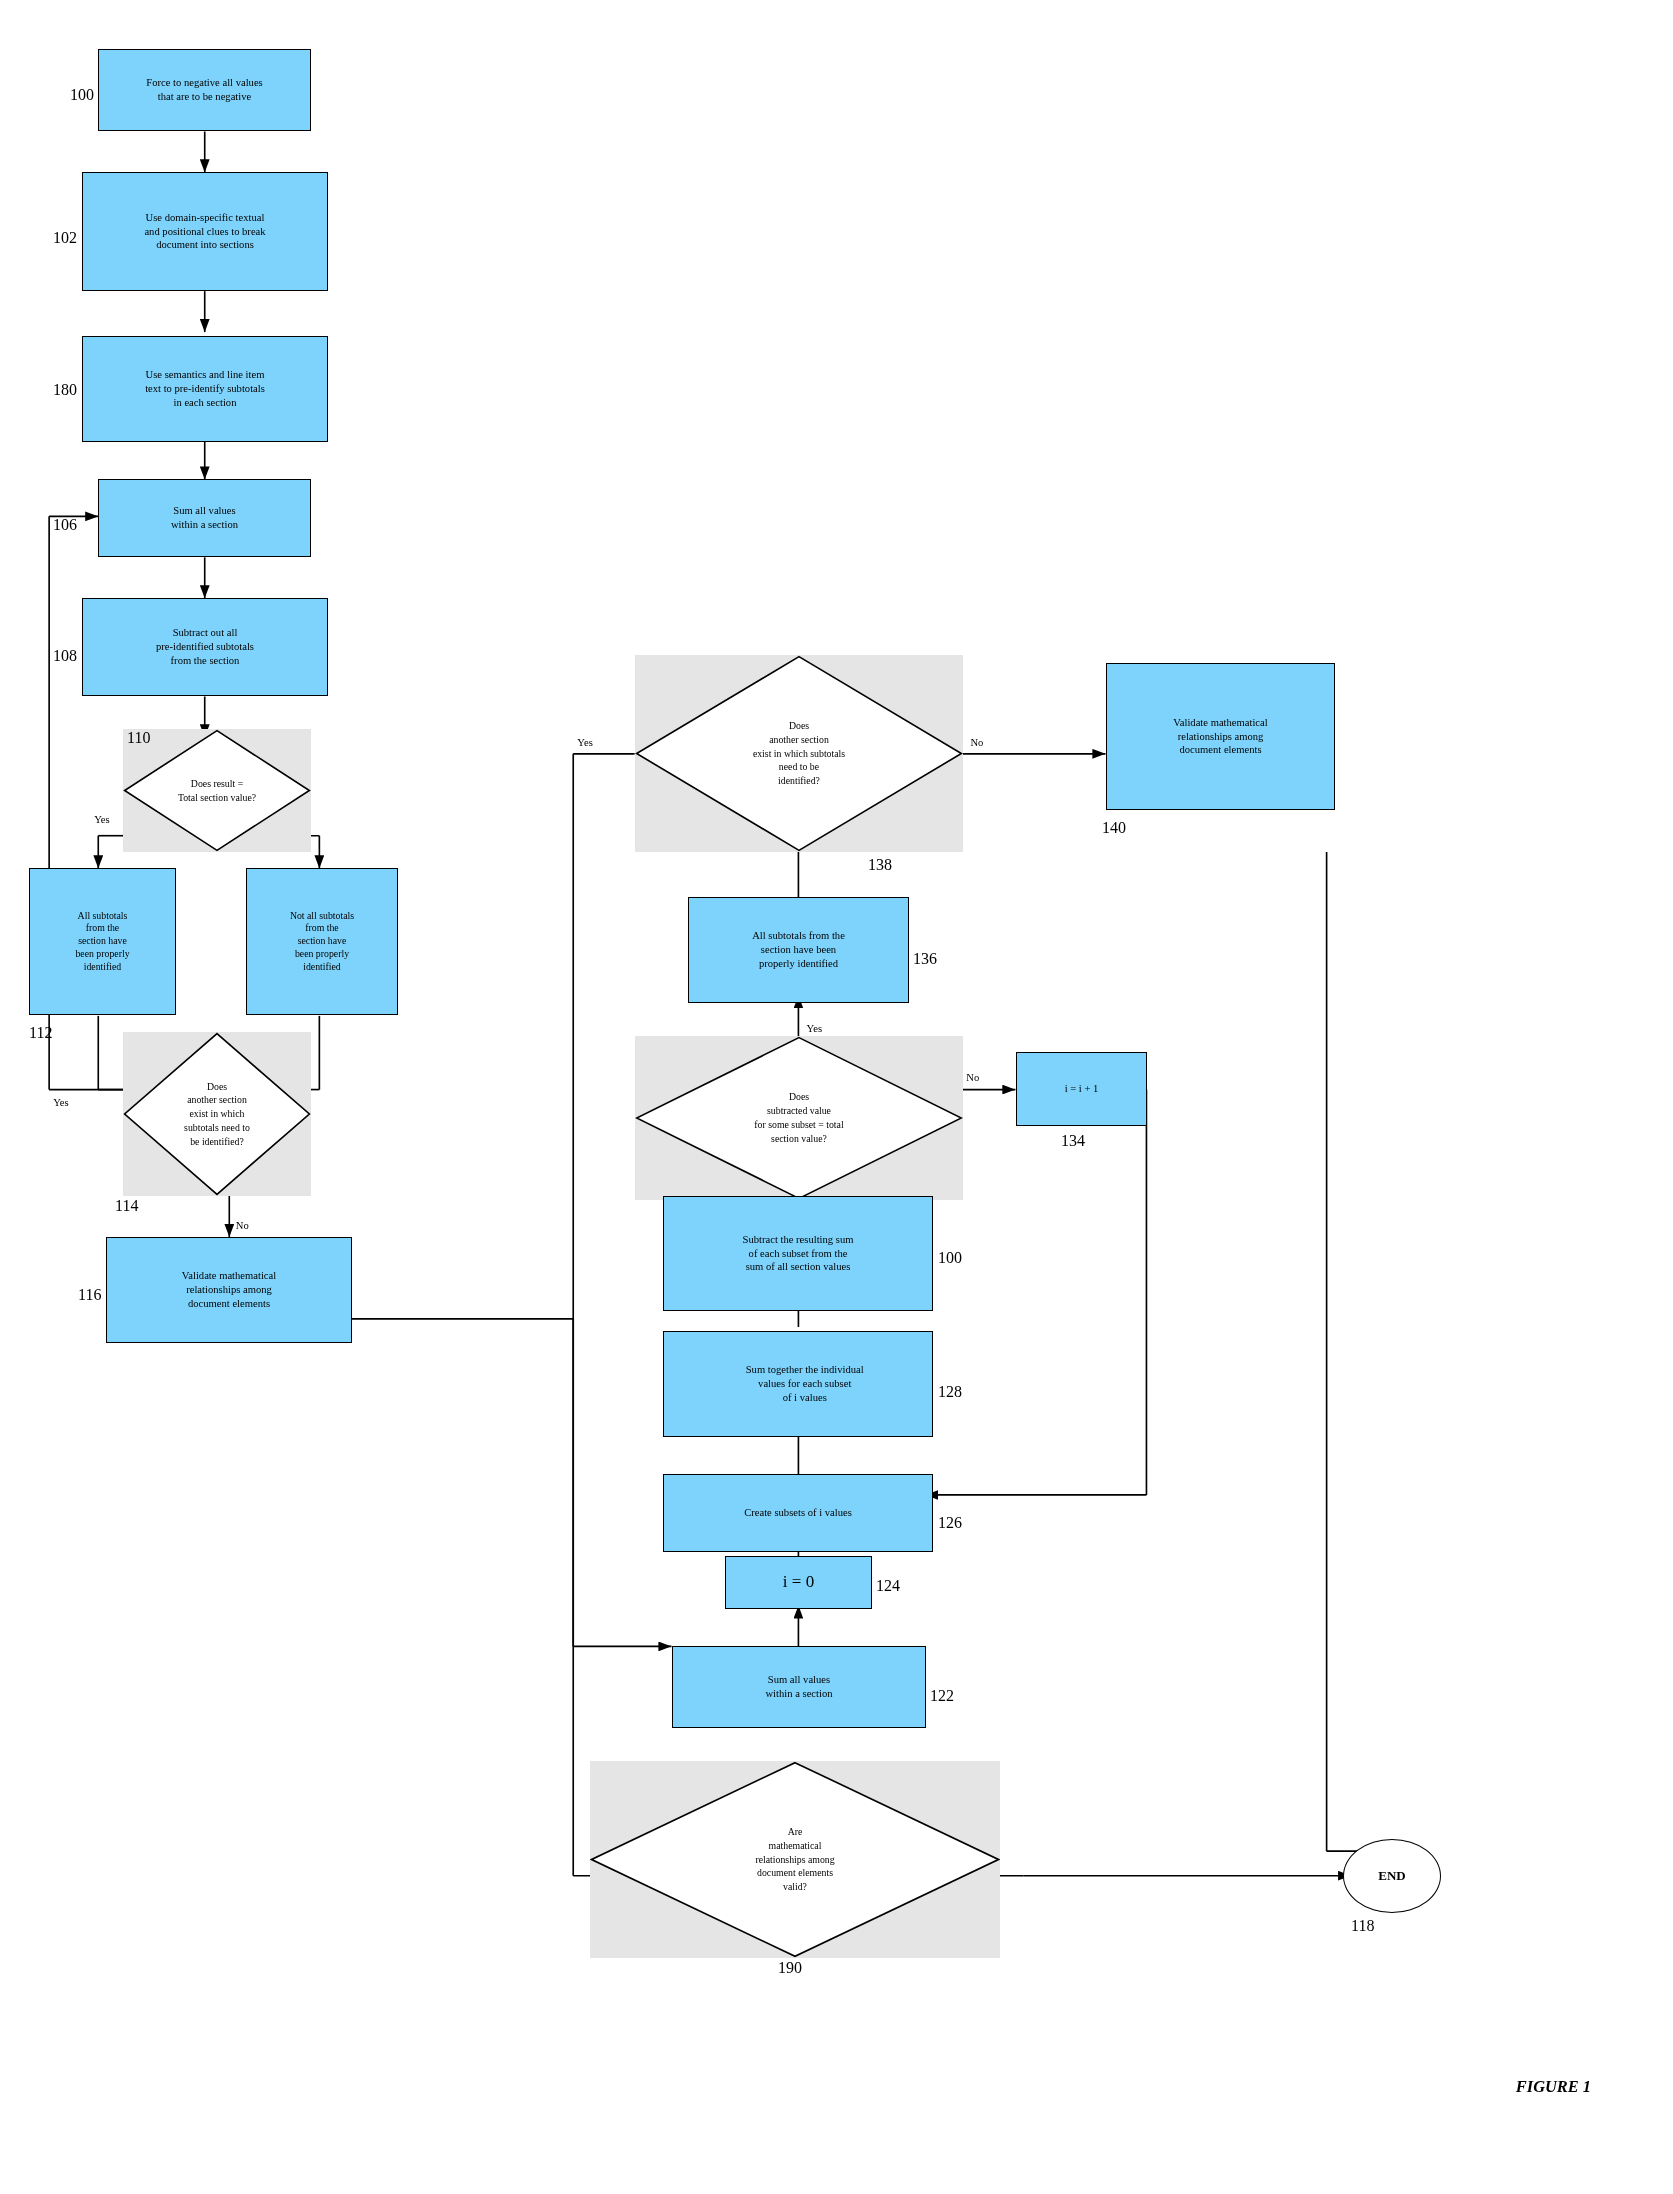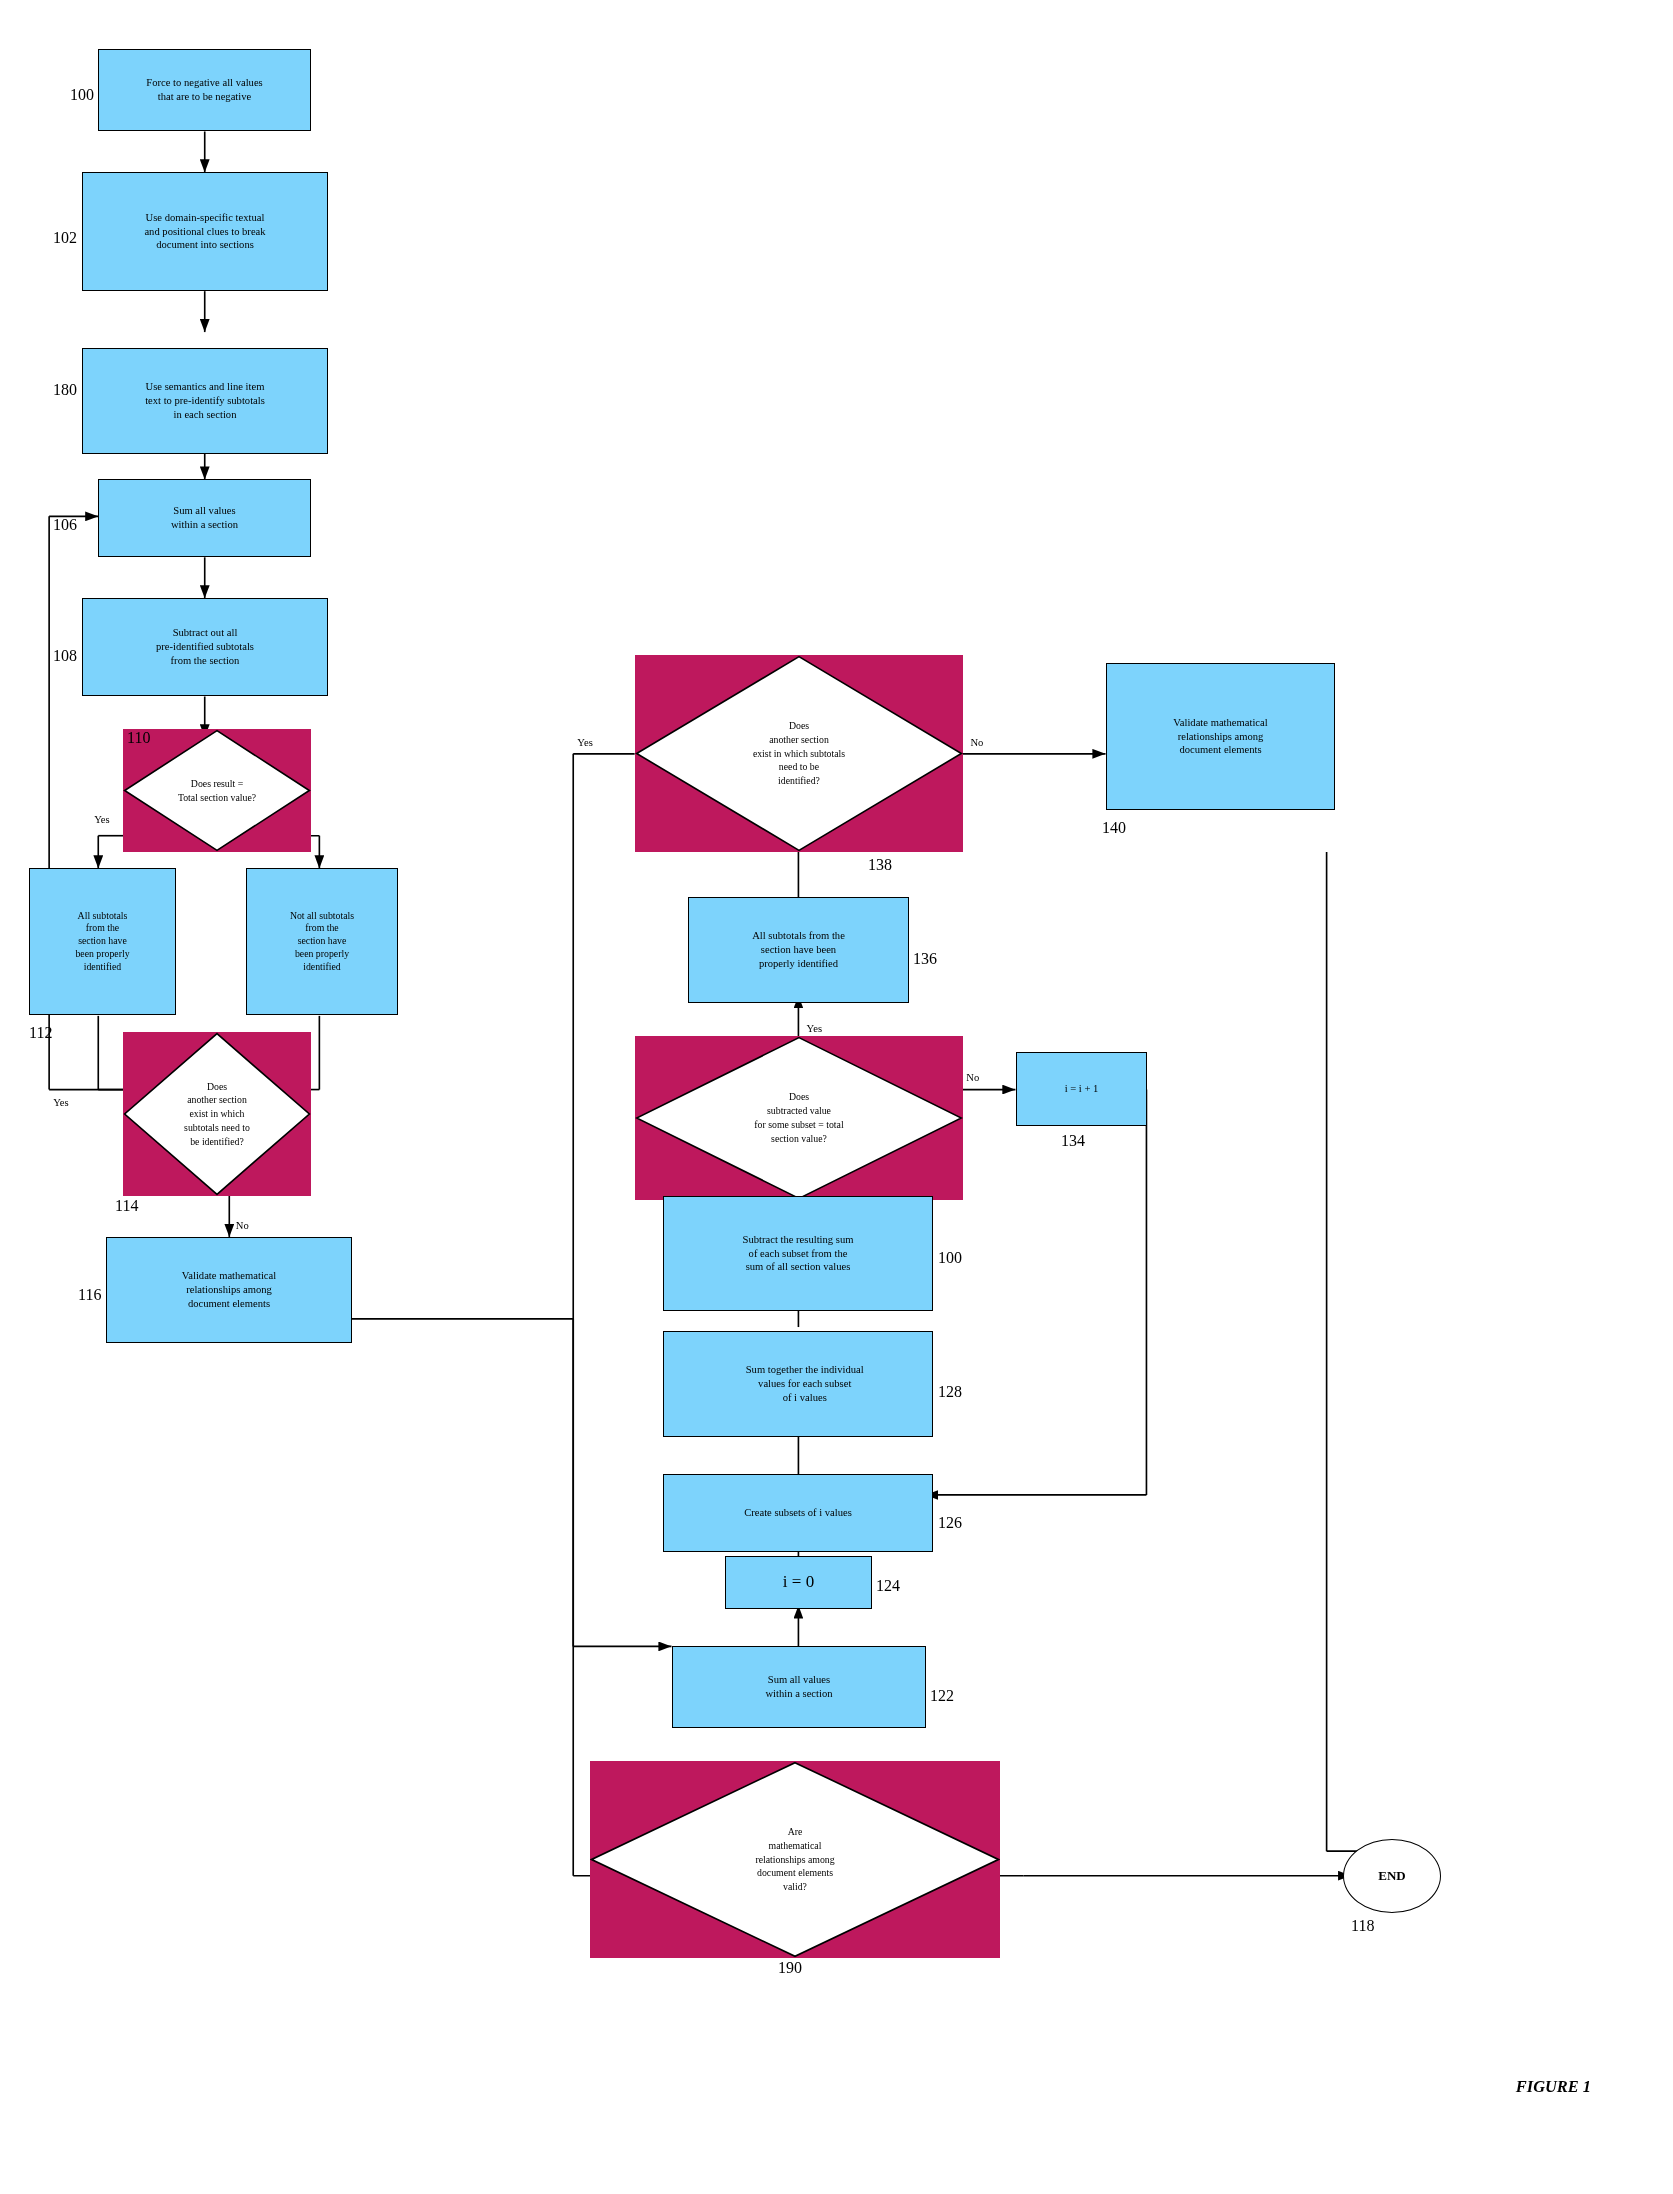--- a/index.html
+++ b/index.html
@@ -26,21 +26,21 @@
       display: flex;
       align-items: center;
       justify-content: center;
       padding: 4.9px 6.6px;
       line-height: 1.3;
     }
     .diamond {
       position: absolute;
       width: 164px;
       height: 106px;
-      background: #be185d;
+      background: #e5e5e5;
       text-align: center;
       display: flex;
       align-items: center;
       justify-content: center;
     }
     .diamond-inner {
       position: absolute;
       width: 100%;
       height: 100%;
       top: 0; left: 0;
@@ -186,21 +186,21 @@
   </div>
   <span class="label" style="left:70px; top:86px;">100</span>
 
   <div class="box" style="left:82px; top:172px; width:246px; height:119px;">
     <span style="white-space:pre-line; font-size:10.6px;">Use domain-specific textual
 and positional clues to break
 document into sections</span>
   </div>
   <span class="label" style="left:53px; top:229px;">102</span>
 
-  <div class="box" style="left:82px; top:348px; width:246px; height:106px;">
+  <div class="box" style="left:82px; top:336px; width:246px; height:106px;">
     <span style="white-space:pre-line; font-size:10.6px;">Use semantics and line item
 text to pre-identify subtotals
 in each section</span>
   </div>
   <span class="label" style="left:53px; top:381px;">180</span>
 
   <div class="box" style="left:98px; top:479px; width:213px; height:78px;">
     <span style="white-space:pre-line; font-size:10.6px;">Sum all values
 within a section</span>
   </div>

